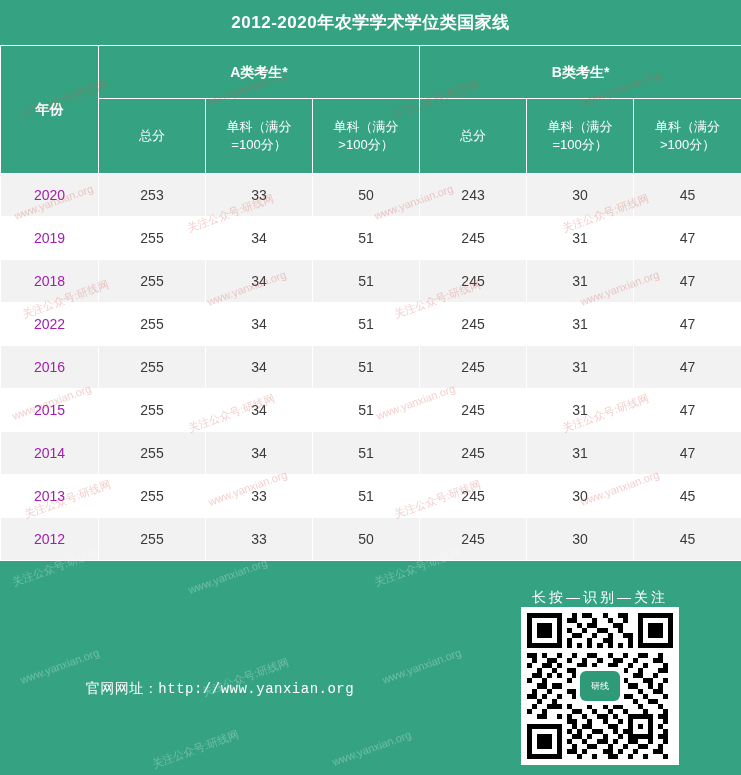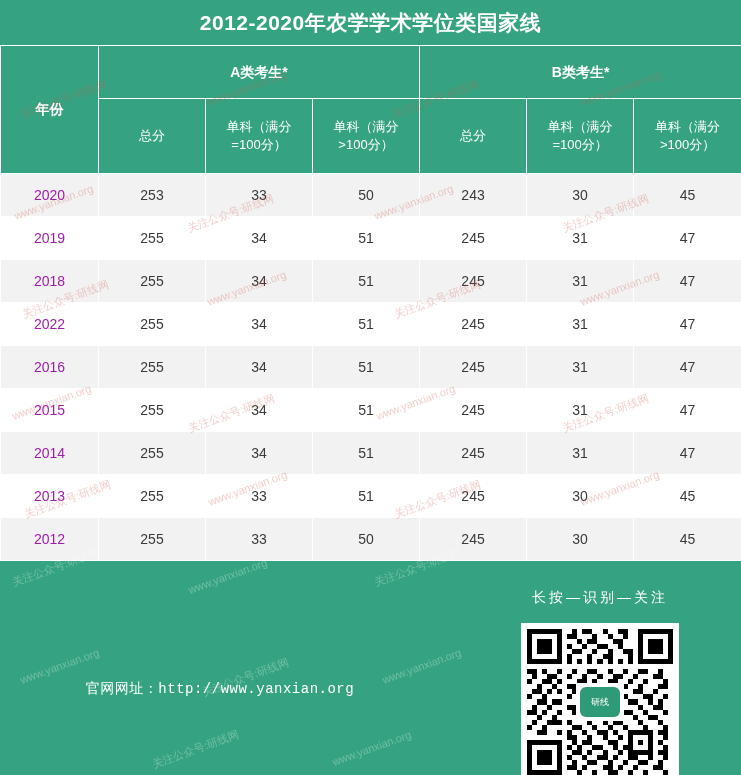--- a/index.html
+++ b/index.html
@@ -23,21 +23,21 @@
   }
 
   
   .title-bar {
     height: 45px;
     background: #35a381;
     color: #ffffff;
     display: flex;
     align-items: center;
     justify-content: center;
-    font-size: 21px;
+    font-size: 17px;
     font-weight: bold;
     letter-spacing: 0.5px;
   }
 
   
   table.grid {
     width: 741px;
     border-collapse: collapse;
     table-layout: fixed;
   }
@@ -129,21 +129,21 @@
     right: 26px;
     top: 28px;
     width: 230px;
     display: flex;
     flex-direction: column;
     align-items: center;
   }
   .qr-caption {
     font-size: 14px;
     letter-spacing: 3px;
-    margin-bottom: 16px;
+    margin-bottom: 0;
   }
   .qr-box {
     width: 158px;
     height: 158px;
     background: #ffffff;
     padding: 6px;
     box-sizing: border-box;
     position: relative;
   }
   .qr-canvas {

